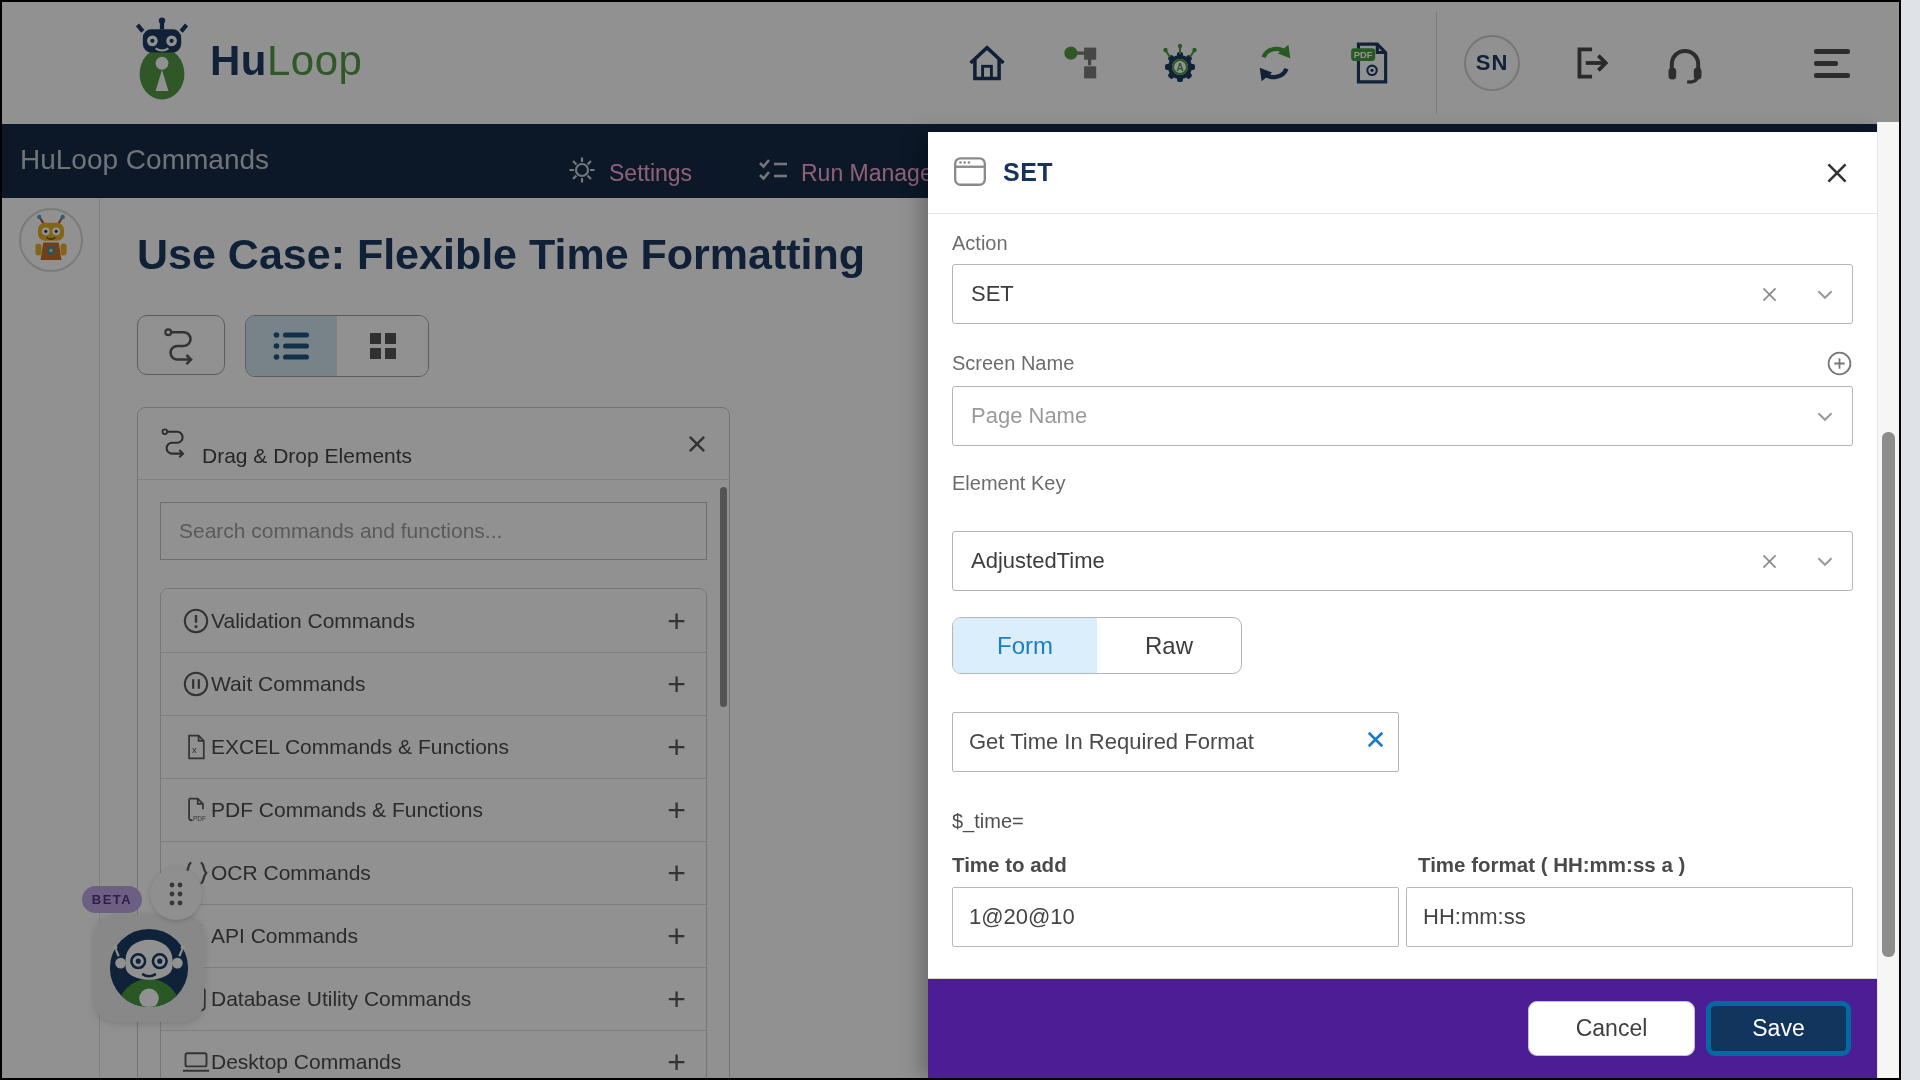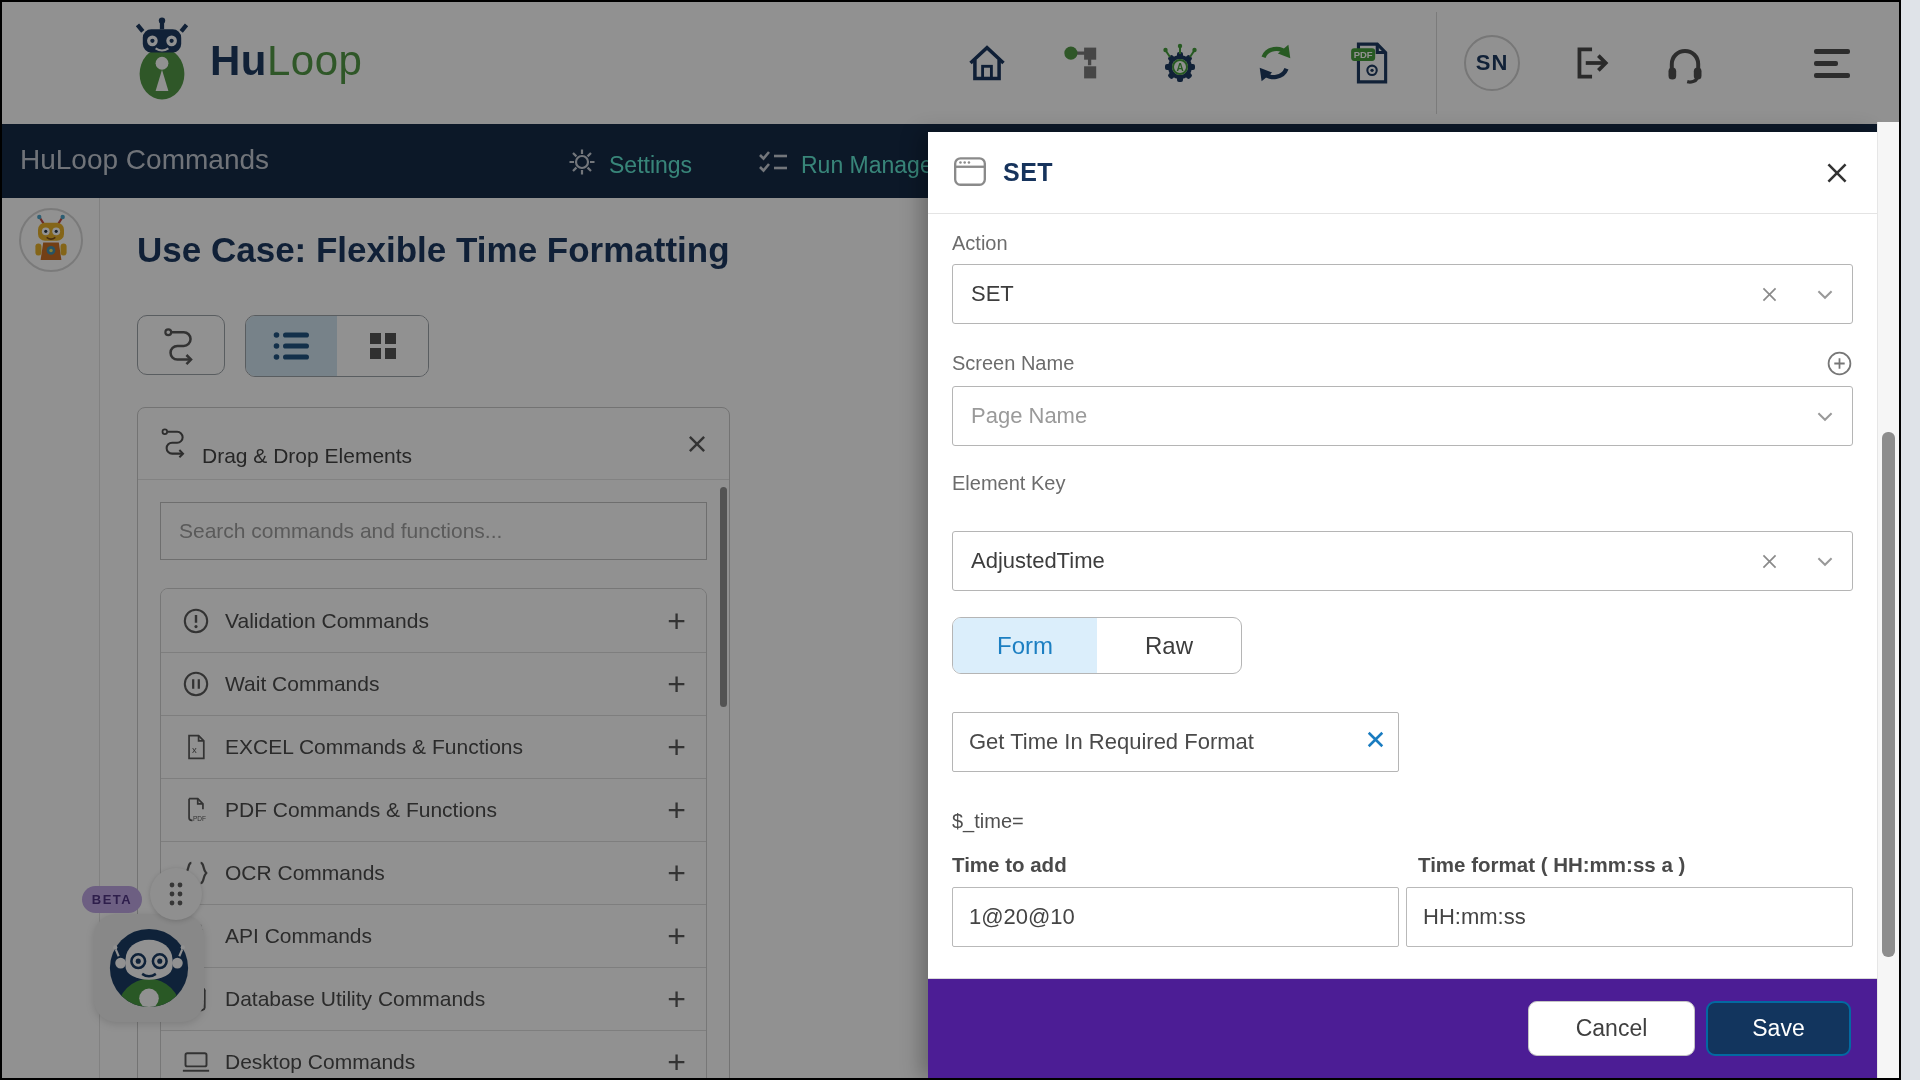--- a/index.html
+++ b/index.html
@@ -23,30 +23,30 @@
   .right-icons { position:absolute; left:1566px; top:0; height:122px; display:flex; align-items:center; gap:48px; }
   .hamburger { display:flex; flex-direction:column; gap:7px; width:36px; cursor:pointer; }
   .hamburger span { height:5px; border-radius:2px; background:#4a4a4a; }
   .hamburger span:nth-child(1){ width:36px; }
   .hamburger span:nth-child(2){ width:24px; }
   .hamburger span:nth-child(3){ width:36px; }
 
   
   .commandbar { position:absolute; left:0; top:122px; right:0; height:74px; background:#0d2440; }
   .cb-title { position:absolute; left:18px; top:20px; font-size:28px; color:#c3c9d3; }
-  .cb-item { position:absolute; top:4px; height:74px; display:flex; align-items:center; gap:12px;
-             color:#5eead4; font-size:23px; cursor:pointer; }
+  .cb-item { position:absolute; top:12px; height:74px; display:flex; align-items:center; gap:12px;
+             color:#f9a8d4; font-size:23px; cursor:pointer; }
   .cb-settings { left:565px; }
   .cb-run { left:755px; }
 
   
   .sidebar { position:absolute; left:0; top:196px; width:98px; bottom:0; background:#fff; border-right:1px solid #e2e2e2; }
   .sidebar-avatar { position:absolute; left:17px; top:10px; width:64px; height:64px; border-radius:50%;
                     border:2px solid #d6d6d6; background:#fff; display:flex; align-items:center; justify-content:center; cursor:pointer; }
-  .page-title { position:absolute; left:135px; top:228px; font-size:35px; font-weight:700; color:#14325b; }
+  .page-title { position:absolute; left:135px; top:228px; font-size:43px; font-weight:700; color:#14325b; }
 
   .toolbar { position:absolute; left:135px; top:313px; display:flex; gap:20px; }
   .tool-btn { width:88px; height:60px; border:1px solid #9aa0a6; border-radius:10px; background:#fff;
               display:flex; align-items:center; justify-content:center; cursor:pointer; }
   .tool-group { display:flex; border:1px solid #9aa0a6; border-radius:10px; overflow:hidden; }
   .seg { width:91px; height:60px; display:flex; align-items:center; justify-content:center; background:#fff; cursor:pointer; }
   .seg.active { background:#cfe4f0; }
 
   
   .drag-panel { position:absolute; left:135px; top:405px; width:593px; height:680px; background:#fff;
@@ -55,21 +55,21 @@
   .dp-title { font-size:21px; color:#3d3d3d; margin-left:12px;margin-top:24px; }
   .dp-close { margin-left:auto; cursor:pointer; display:flex; }
   .dp-search { margin:22px 22px 0; }
   .dp-search input { width:100%; height:58px; border:1px solid #bfbfbf; font-size:21px; padding:0 18px;
                      color:#333; font-family:"Liberation Sans",sans-serif; outline:none; }
   .dp-search input::placeholder { color:#9b9b9b; }
   .dp-list { margin:28px 22px 0; border:1px solid #cfcfcf; border-radius:8px; overflow:hidden; }
   .dp-row { height:63px; display:flex; align-items:center; padding:0 20px; background:#fff; cursor:grab; }
   .dp-row + .dp-row { border-top:1px solid #dcdcdc; }
   .dp-row .ic { width:30px; display:flex; justify-content:center; }
-  .dp-row .lbl { font-size:21px; color:#464646; margin-left:14px; }
+  .dp-row .lbl { font-size:21px; color:#464646; }
   .dp-row .plus { margin-left:auto; font-size:32px; font-weight:300; color:#555; line-height:1; cursor:pointer; }
   .dp-scrollthumb { position:absolute; right:2px; top:79px; width:7px; height:220px; background:#8f8f8f; border-radius:4px; cursor:pointer; }
 
   
   .beta { position:absolute; left:80px; top:884px; width:60px; height:27px; border-radius:14px; background:#bda4e3;
           color:#4b2e80; font-size:13px; font-weight:700; letter-spacing:1.5px;
           display:flex; align-items:center; justify-content:center; z-index:10; }
   .dots-handle { position:absolute; left:148px; top:866px; width:52px; height:52px; border-radius:50%;
                  background:#fbfbfb; box-shadow:0 1px 5px rgba(0,0,0,.18);
                  display:flex; align-items:center; justify-content:center; z-index:9; cursor:grab; }
@@ -110,21 +110,21 @@
   .fields-labels { margin-top:20px; display:flex; justify-content:flex-start;gap:31px; }
   .fields-labels .fl { width:447px; font-size:20.5px; font-weight:700; color:#4a4a4a; }
   .fields-inputs { margin-top:10px; display:flex; justify-content:space-between; }
   .fields-inputs input { width:447px; height:60px; border:1px solid #b9b9b9; border-radius:2px; font-size:22px;
                          color:#444; padding:0 16px; font-family:"Liberation Sans",sans-serif; outline:none; }
   .dr-footer { position:absolute; left:0; right:0; bottom:0; height:100px; border-top:1px solid #d9d9d9;
                display:flex; align-items:center; justify-content:flex-end; padding-right:26px; gap:11px; background:#4c1d95; }
   .btn { height:55px; border-radius:9px; font-size:23px; display:flex; align-items:center; justify-content:center;
          cursor:pointer; font-family:"Liberation Sans",sans-serif; }
   .btn-cancel { width:167px; background:#fff; border:1px solid #c4c4c4; color:#3f3f3f; }
-  .btn-save { width:145px; background:#12355e; border:2px solid #0369a1; color:#fff; }
+  .btn-save { width:145px; background:#12355e; border:5px solid #0369a1; color:#fff; }
 
   
   .page-scrollbar { position:absolute; right:0; top:120px; bottom:0; width:22px; background:#f6f6f6;
                     border-left:1px solid #e6e6e6; z-index:70; }
   .page-scrollthumb { position:absolute; left:4px; top:310px; width:13px; height:525px; background:#8d8d8d;
                       border-radius:6px; cursor:pointer; }
 </style>
 </head>
 <body>
 

